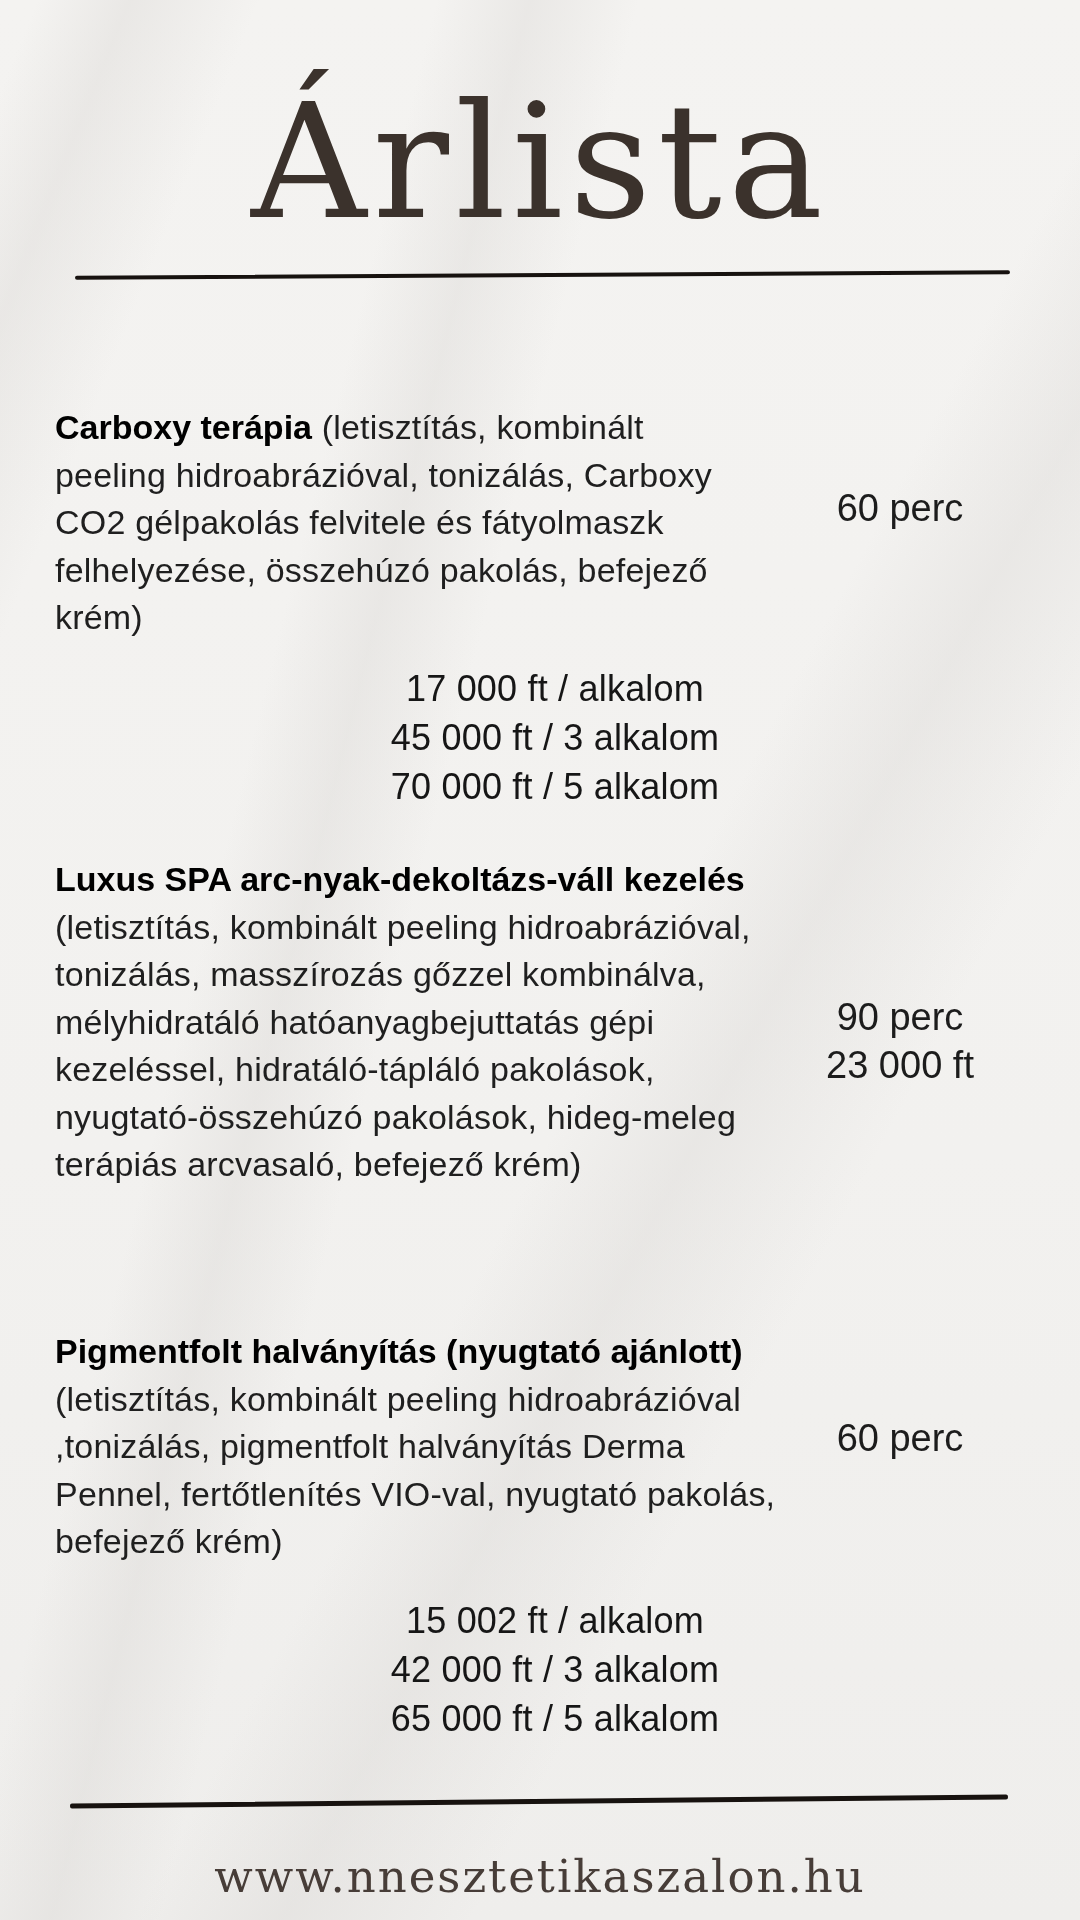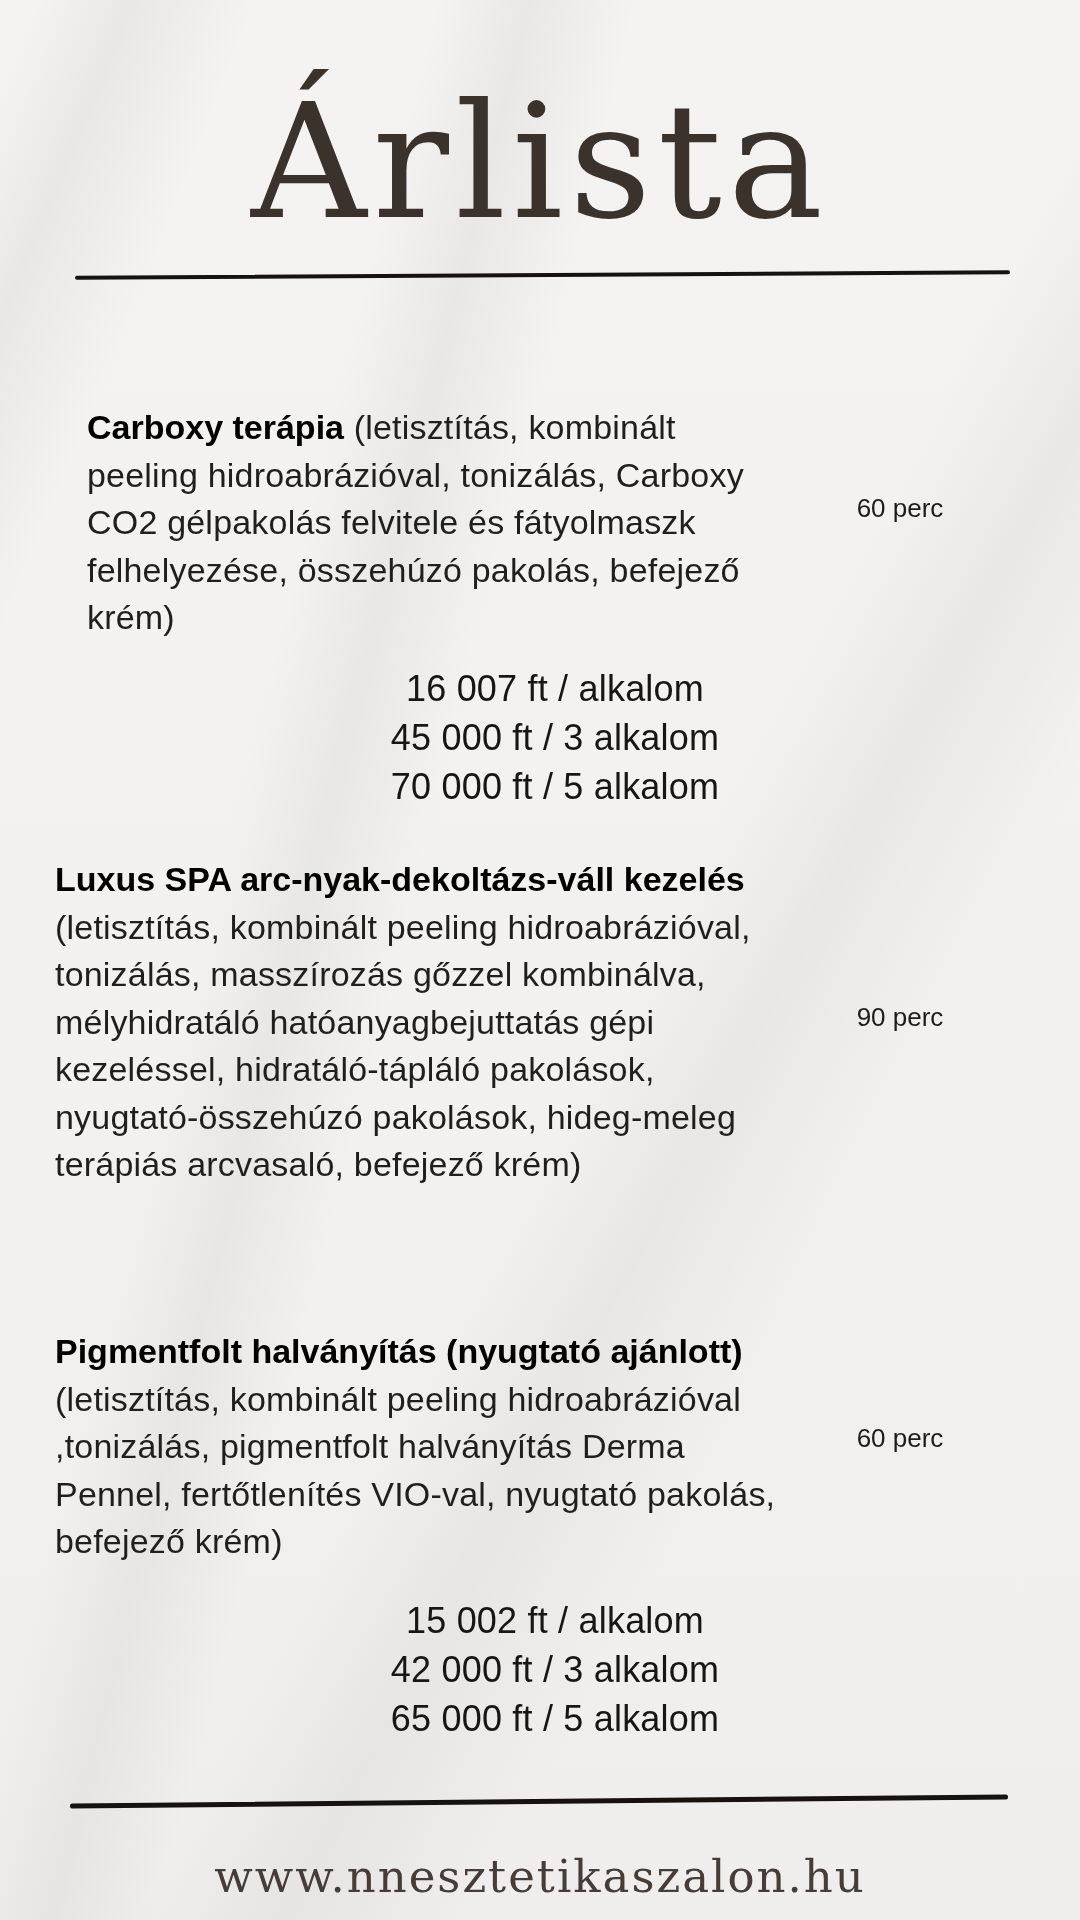--- a/index.html
+++ b/index.html
@@ -28,27 +28,27 @@
   .heading {
     position:absolute; left:55px; top:303px;
     font-size:47px; font-weight:700; color:#0c0c0c; letter-spacing:0.5px;
   }
 
   .item {
     position:absolute; left:55px;
     font-size:34px; line-height:47.5px; color:#1f1f1f; letter-spacing:0.2px;
   }
   .item b { color:#000; font-weight:700; letter-spacing:0; }
-  .item-1 { top:404px;  width:700px;margin-left:32px; }
+  .item-1 { top:404px;  width:700px; }
   .item-2 { top:856px;  width:720px; }
   .item-3 { top:1328px; width:745px; }
 
   .duration {
     position:absolute; left:790px; width:220px; text-align:center;
-    font-size:26px; line-height:48px; color:#1c1c1c;
+    font-size:38px; line-height:48px; color:#1c1c1c;
   }
   .dur-1 { top:484px; }
   .dur-2 { top:993px; }
   .dur-3 { top:1414px; }
 
   .prices {
     position:absolute; left:205px; width:700px; text-align:center;
     font-size:36px; line-height:49px; color:#161616; letter-spacing:0.2px;
   }
   .prices-1 { top:664px; }
@@ -68,29 +68,30 @@
 
   <div class="title">Árlista</div>
 
   <div class="rule rule-top"></div>
 
 
   <p class="item item-1"><b>Carboxy terápia</b>
     <span>(letisztítás, kombinált peeling hidroabrázióval, tonizálás, Carboxy CO2 gélpakolás felvitele és fátyolmaszk felhelyezése, összehúzó pakolás, befejező krém)</span></p>
   <div class="duration dur-1">60 perc</div>
   <div class="prices prices-1">
-    <div>16 007 ft / alkalom</div>
+    <div>17 000 ft / alkalom</div>
     <div>45 000 ft / 3 alkalom</div>
     <div>70 000 ft / 5 alkalom</div>
   </div>
 
   <p class="item item-2"><b>Luxus SPA arc-nyak-dekoltázs-váll kezelés</b>
     <span>(letisztítás, kombinált peeling hidroabrázióval, tonizálás, masszírozás gőzzel kombinálva, mélyhidratáló hatóanyagbejuttatás gépi kezeléssel, hidratáló-tápláló pakolások, nyugtató-összehúzó pakolások, hideg-meleg terápiás arcvasaló, befejező krém)</span></p>
   <div class="duration dur-2">
     <div>90 perc</div>
+    <div>23 000 ft</div>
   </div>
 
   <p class="item item-3"><b>Pigmentfolt halványítás (nyugtató ajánlott)</b>
     <span>(letisztítás, kombinált peeling hidroabrázióval ,tonizálás, pigmentfolt halványítás Derma Pennel, fertőtlenítés VIO-val, nyugtató pakolás, befejező krém)</span></p>
   <div class="duration dur-3">60 perc</div>
   <div class="prices prices-2">
     <div>15 002 ft / alkalom</div>
     <div>42 000 ft / 3 alkalom</div>
     <div>65 000 ft / 5 alkalom</div>
   </div>

